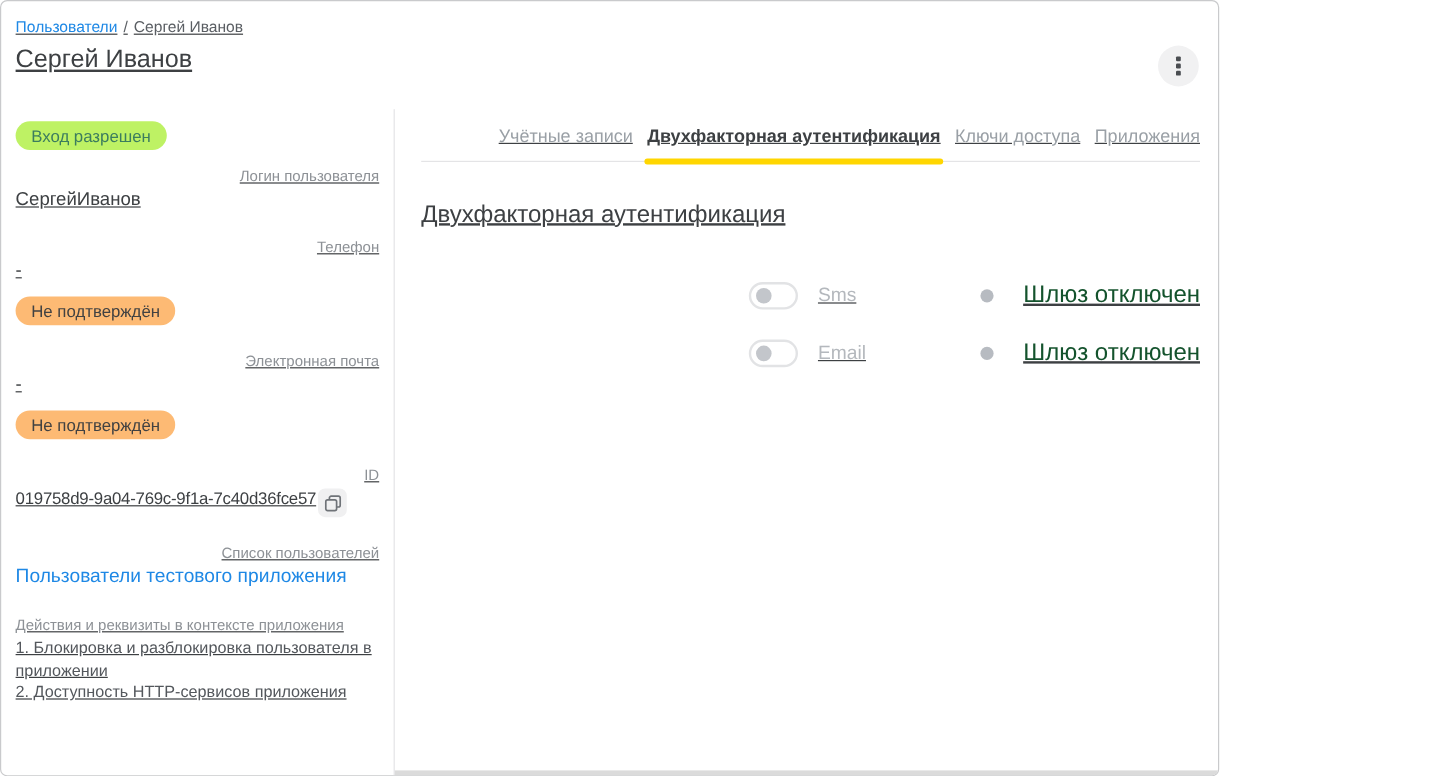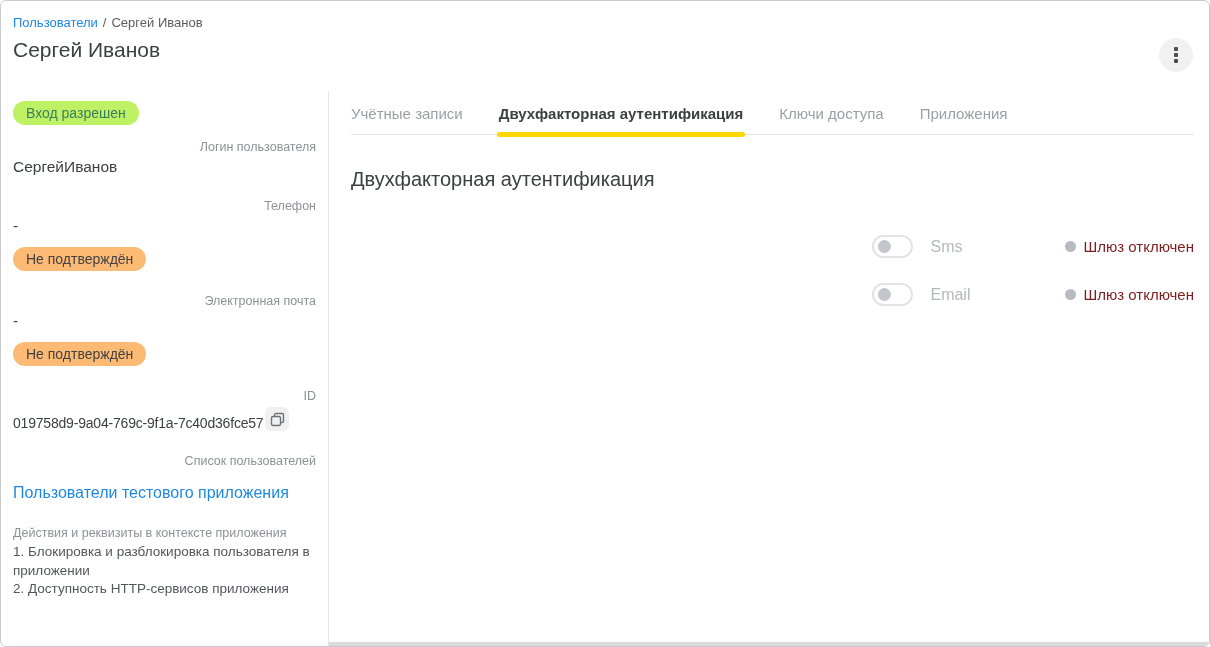--- a/index.html
+++ b/index.html
@@ -1,20 +1,20 @@
 <!DOCTYPE html>
 <html><head>
 <meta charset="utf-8">
 <style>
   * { margin:0; padding:0; box-sizing:border-box; }
   html,body { background:#fff; }
   body { font-family:"Liberation Sans", sans-serif; color:#3d4043; }
   .page {
-    width:1210px; height:647px; position:relative; background:#fff;
-    border:1px solid #c9cacc; border-radius:6px; overflow:hidden;
+    width:1016px; height:647px; position:relative; background:#fff;
+    border:1px solid #c9cacc; border-radius:6px; overflow:hidden;text-decoration:underline;
   }
   
   .header { height:90px; position:relative; padding:14px 16px 0 12px; }
   .breadcrumb { font-size:13px; color:#5a5e63; }
   .breadcrumb a { color:#1e88e5; text-decoration:none; cursor:pointer; }
   .breadcrumb .sep { margin:0 5px; color:#5a5e63; }
   .page-title { font-size:21px; font-weight:400; color:#3d4043; margin-top:8px; }
   .kebab-btn {
     position:absolute; right:16px; top:37px; width:34px; height:34px;
     border:none; border-radius:50%; background:#f1f1f2; cursor:pointer;
@@ -24,44 +24,44 @@
   
   .body-wrap { display:flex; height:556px; }
   .sidebar { width:328px; min-width:328px; border-right:1px solid #e4e4e6; padding:10px 12px 0 12px; }
   .badge { display:inline-block; font-size:14px; line-height:14px; padding:5px 13px; border-radius:14px; }
   .badge.green { background:#bef264; color:#3c7d5e; }
   .badge.gray  { background:#fdba74; color:#424242; margin-top:12px; }
   .field { margin-top:23px; }
   .field:first-of-type { margin-top:15px; }
   .f-label { font-size:12.5px; color:#8d9196;text-align:right; }
   .f-value { font-size:15.5px; color:#3d4043; margin-top:4px; }
-  .id-row { display:flex; align-items:flex-end; margin-top:4px; }
+  .id-row { display:flex; align-items:flex-start; margin-top:4px; }
   .id-value { font-size:14px; letter-spacing:-0.2px; white-space:nowrap; color:#3d4043; }
   .copy-btn { width:24px; height:24px; border:none; border-radius:6px; background:#f0f0f1;
     display:flex; align-items:center; justify-content:center; cursor:pointer; margin-left:2px; flex:0 0 auto; }
-  .f-link { font-size:16px; color:#1e88e5; text-decoration:none; display:inline-block; margin-top:16px; cursor:pointer; }
+  .f-link { font-size:16px; color:#1e88e5; text-decoration:none; display:inline-block; margin-top:4px; cursor:pointer; }
   .note-label { font-size:12.5px; color:#8d9196; margin-top:24px; }
   .note-text { font-size:13.5px; color:#53575c; line-height:1.38; margin-top:3px; }
   
   .content { flex:1; position:relative; padding:0 15px 0 22px; }
   .content::after { content:""; position:absolute; left:0; right:0; bottom:0; height:5px; background:#dbdbdb; }
-  .tabs { display:flex; gap:36px; padding-top:14px; border-bottom:1px solid #e4e4e6; }
+  .tabs { display:flex; gap:12px; padding-top:14px; border-bottom:1px solid #e4e4e6;justify-content:flex-end; }
   .tab { font-size:15px; color:#9aa0a6; padding-bottom:12px; position:relative; cursor:pointer; white-space:nowrap; }
   .tab.active { color:#3d4043; font-weight:600; }
   .tab.active::after { content:""; position:absolute; left:-2px; right:-2px; bottom:-3px; height:5px;
     background:#ffd600; border-radius:3px; }
   .section-heading { font-size:20px; font-weight:400; color:#3d4043; margin-top:33px; }
   .methods { margin-top:44px; }
   .method-row { display:flex; align-items:center; height:23px; margin-bottom:25px; padding-left:3px;justify-content:flex-end; }
   .switch { width:41px; height:23px; border:2px solid #e2e3e5; border-radius:13px; background:#fff;
     display:inline-flex; align-items:center; cursor:pointer; flex:0 0 auto; }
   .knob { width:13px; height:13px; border-radius:50%; background:#c3c6cb; margin-left:4px; }
   .switch-label { margin-left:17px; width:135px; font-size:16px; color:#b4b8bd; }
   .status-dot { width:11px; height:11px; border-radius:50%; background:#b7bbc1; flex:0 0 auto; }
-  .status-text { margin-left:7px; font-size:15px; color:#7f1d1d; }
+  .status-text { margin-left:25px; font-size:20px; color:#14532d; }
 </style>
 </head>
 <body>
 
 <div class="page">
 
   <div class="header">
     <div class="breadcrumb">
       <a>Пользователи</a><span class="sep">/</span><span>Сергей Иванов</span>
     </div>

